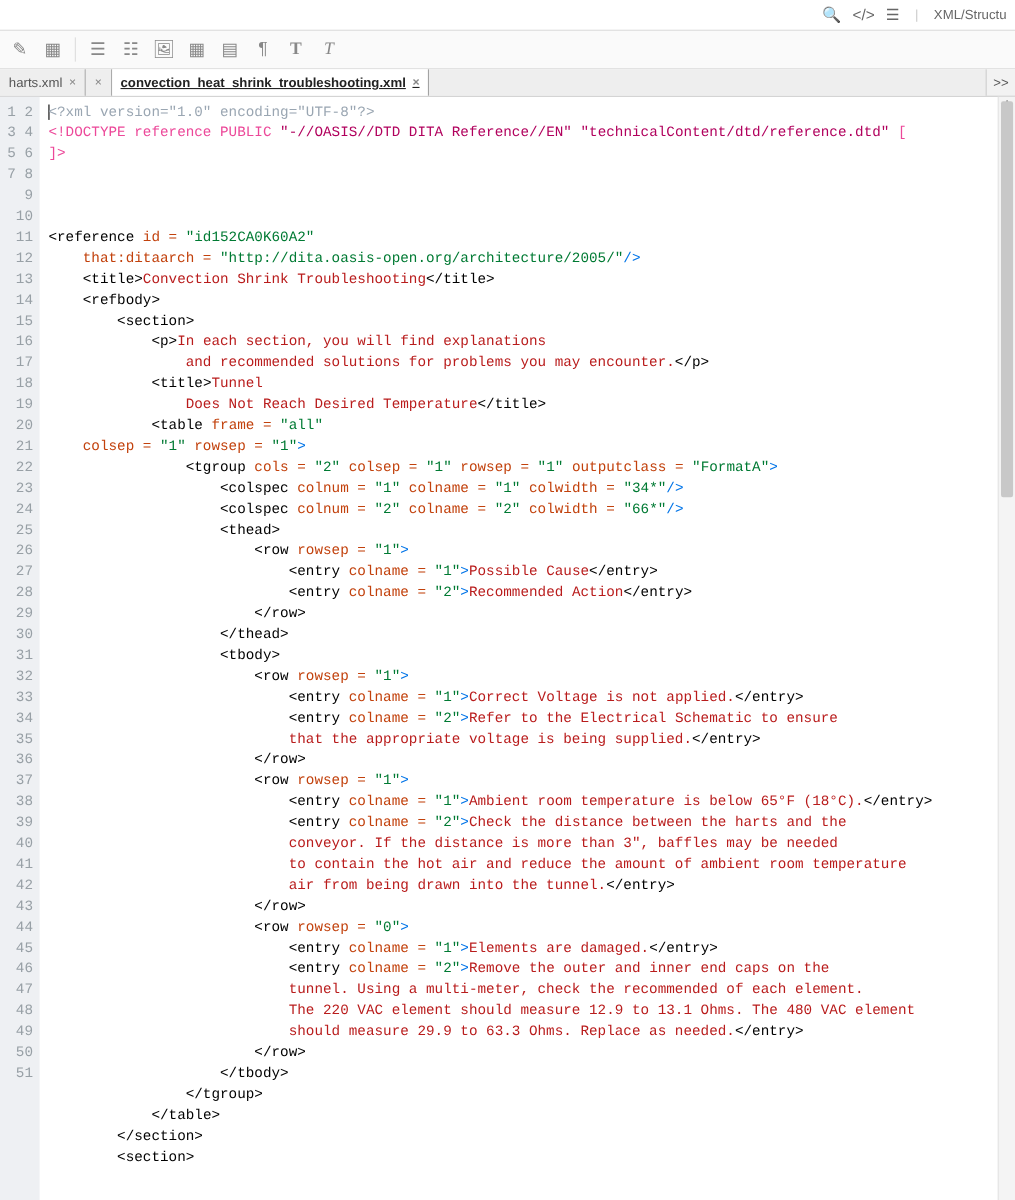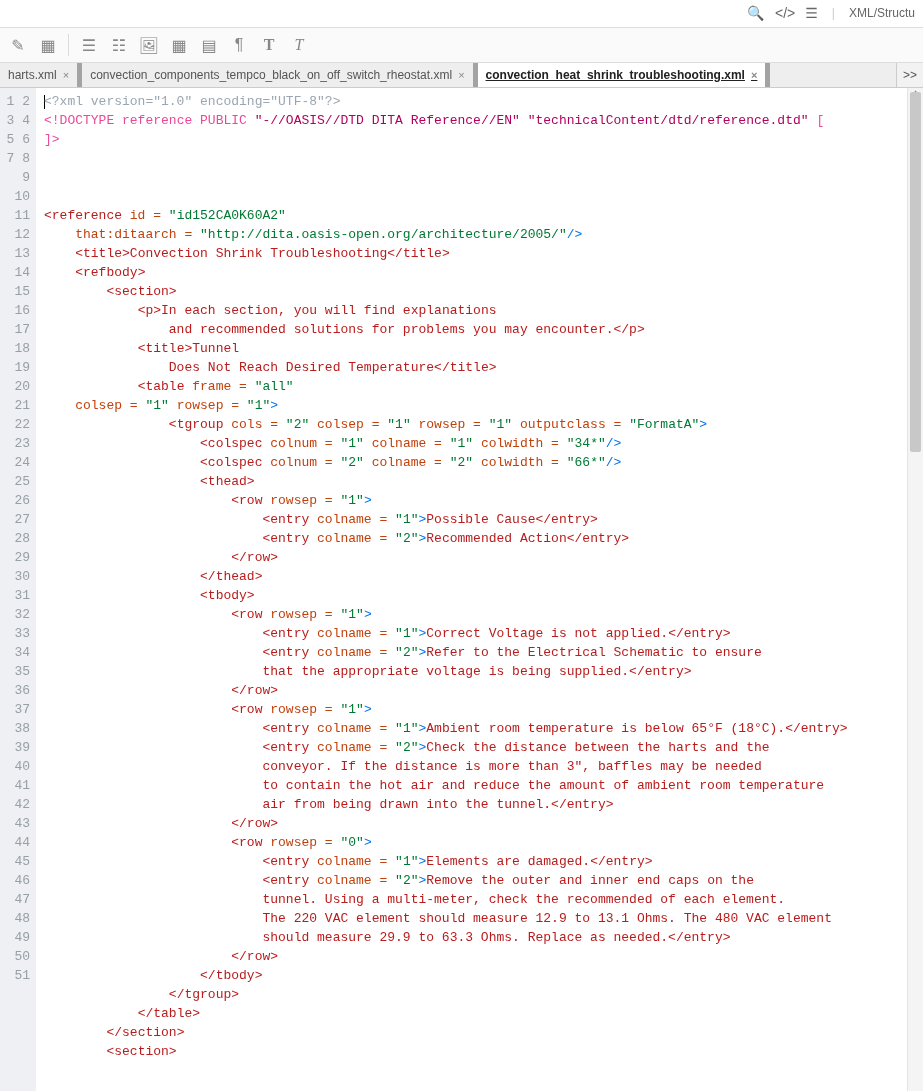--- a/index.html
+++ b/index.html
@@ -68,21 +68,21 @@
     display: flex;
     align-items: stretch;
     background: #f2f2f2;
     border-bottom: 1px solid #ccc;
     font-size: 12px;
   }
   .tab {
     display: flex;
     align-items: center;
     padding: 0 8px;
-    border-right: 5px solid #a3a3a3;
+    border-right: 1px solid #a3a3a3;
     background: #eee;
     color: #555;
     gap: 6px;
     cursor: pointer;
     white-space: nowrap;
   }
   .tab.active {
     background: #fff;
     font-weight: 600;
     color: #222;
@@ -157,21 +157,21 @@
     height: 14px;
     text-align: center;
     font-size: 9px;
     color: #888;
   }
   .scrollbar .arrow.up { top: 0; }
   
   .c-prolog { color: #9aa6b2; }
   .c-doctype { color: #ec4899; font-weight: 500; }
   .c-string { color: #b1005d; }
-  .c-tag { color: #b91c1c; margin-top: 20px; }
+  .c-tag { color: #000000; margin-top: 20px; }
   .c-attr { color: #c2410c; }
   .c-val { color: #007a33; }
   .c-text { color: #b91c1c; }
   .c-punct { color: #0074e8; }
   .cursor {
     display: inline-block;
     width: 1px;
     height: 14px;
     background: #000;
     vertical-align: text-bottom;
@@ -202,21 +202,20 @@
   <div class="btn" style="font-weight:bold;font-family:serif;">T</div>
   <div class="btn" style="font-style:italic;font-family:serif;">T</div>
 </div>
 
 <div class="tabstrip">
   <div class="tab">
     <span>harts.xml</span>
     <span class="close">×</span>
   </div>
   <div class="tab">
-    <span>convection_components_tempco_black_on_off_switch_rheostat.xml</span>
     <span class="close">×</span>
   </div>
   <div class="tab active">
     <span>convection_heat_shrink_troubleshooting.xml</span>
     <span class="close">×</span>
   </div>
   <div class="tab spacer"></div>
   <div class="more">&gt;&gt;</div>
 </div>
 

